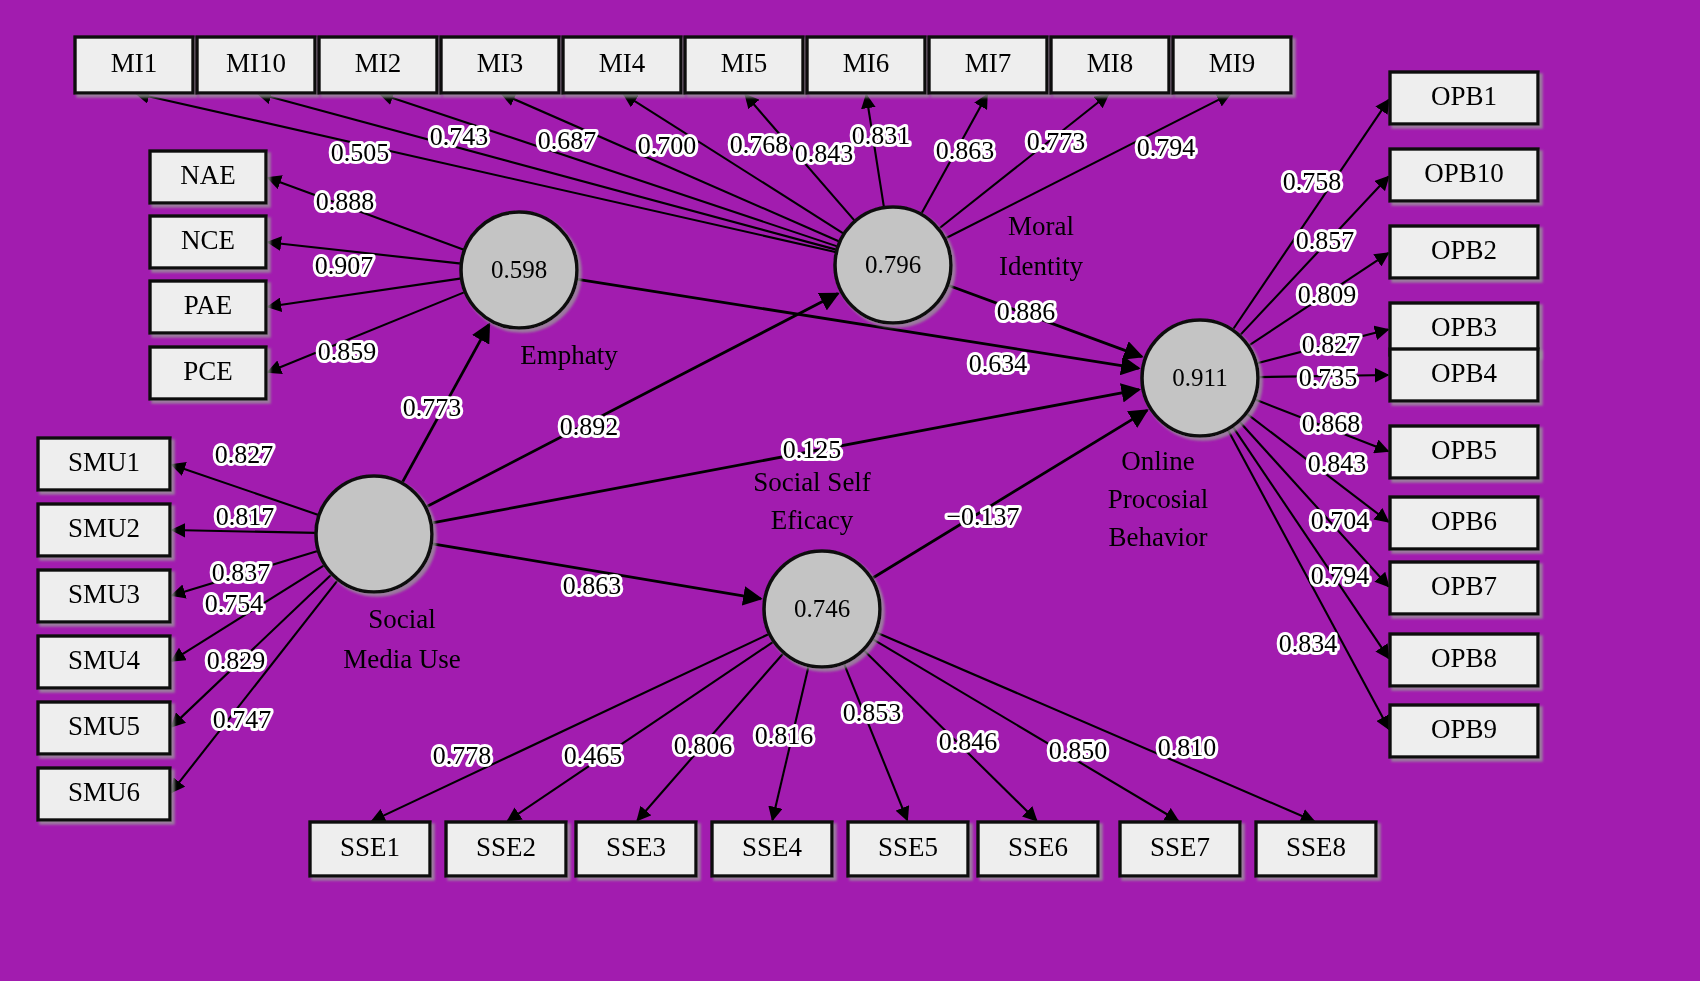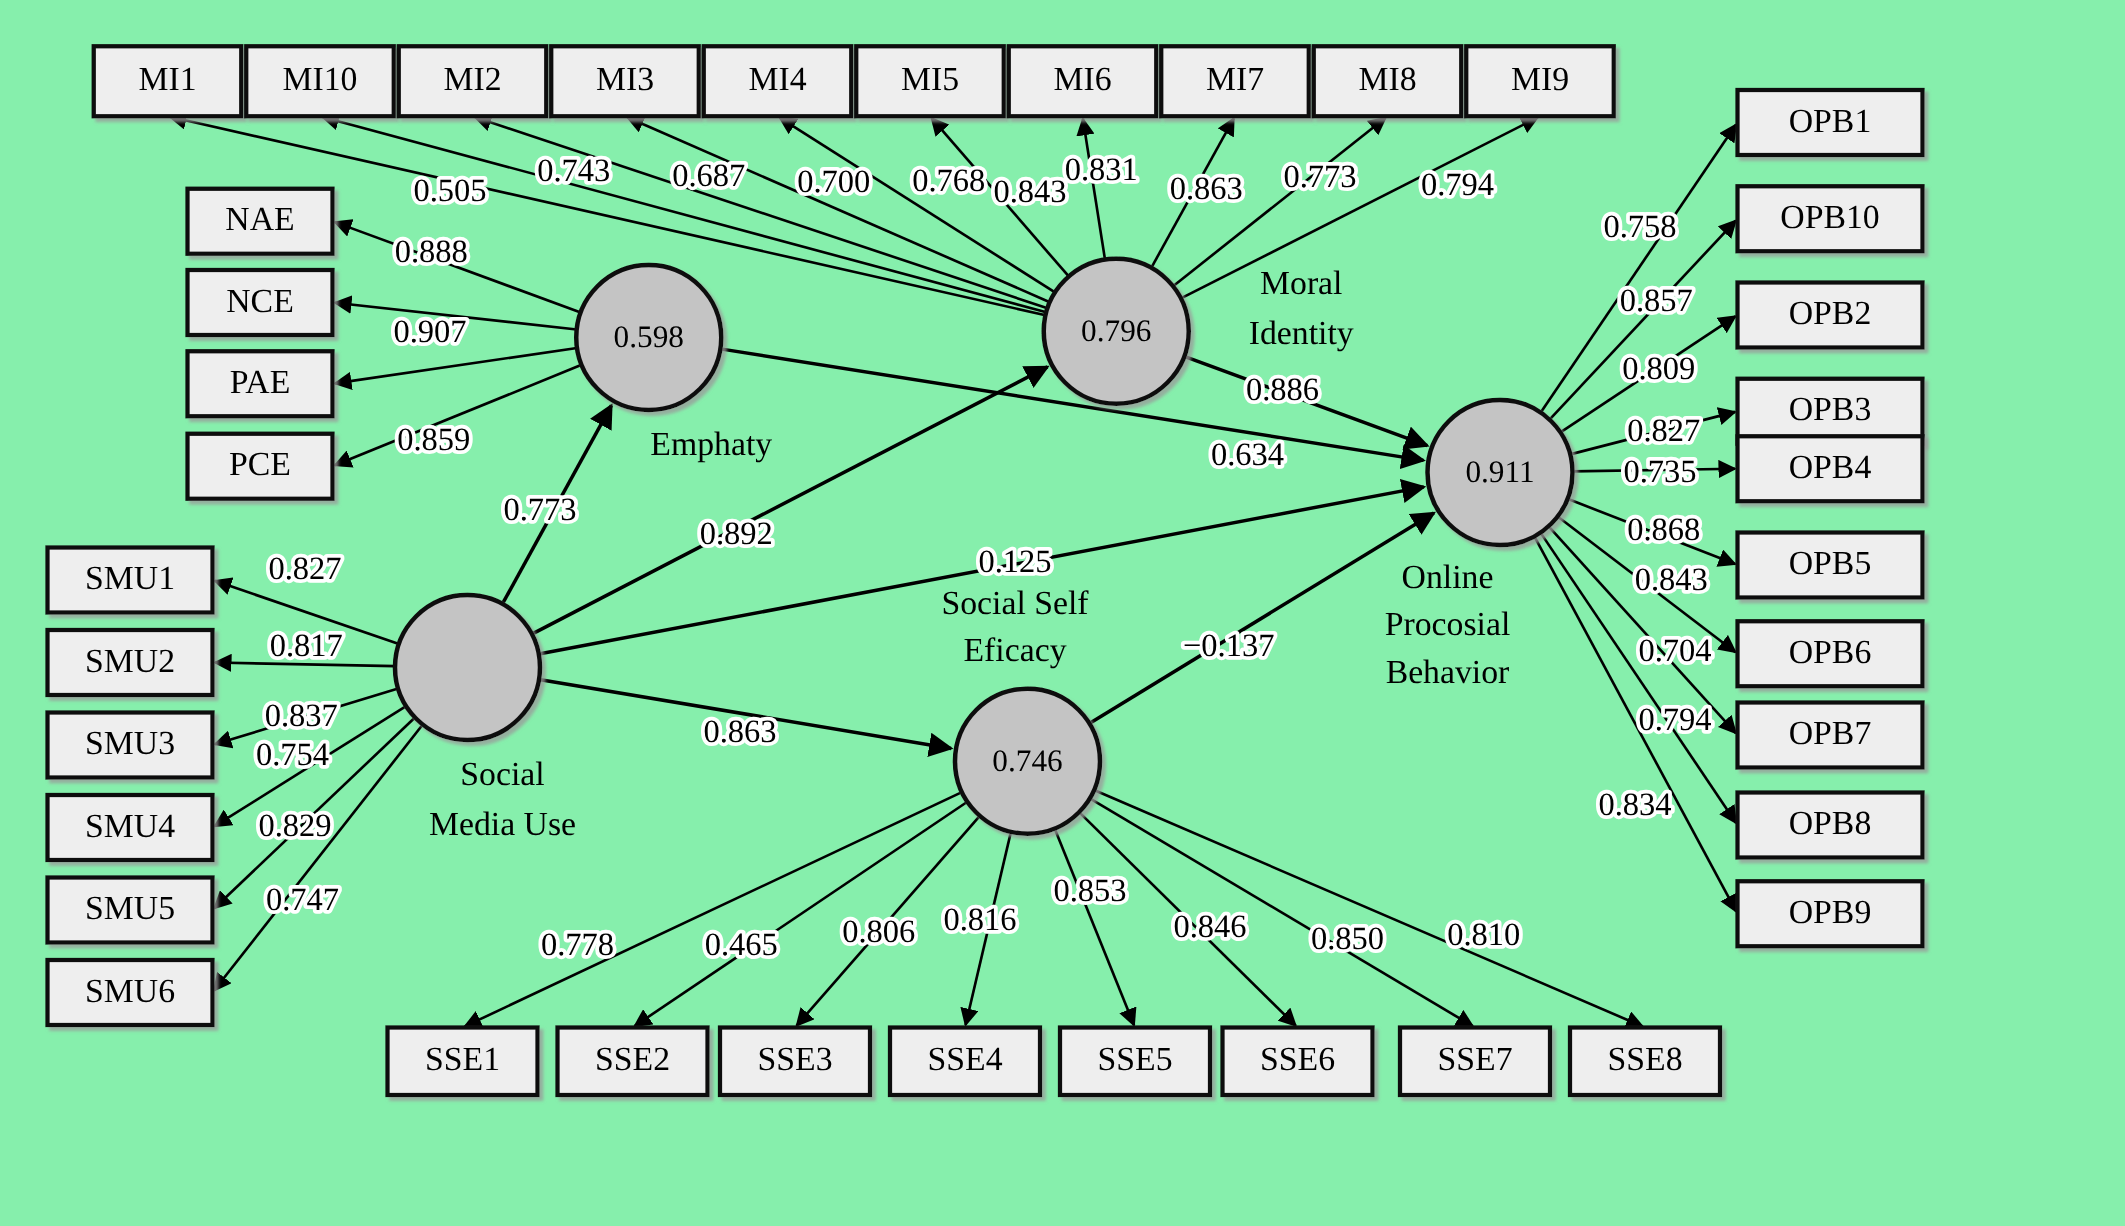--- a/index.html
+++ b/index.html
@@ -1,16 +1,16 @@
 <!DOCTYPE html>
 <html><head>
 <meta charset="utf-8">
 <style>
   html,body{margin:0;padding:0;background:#ffffff;}
-  #stage{position:relative;width:1700px;height:981px;background:#86efac;overflow:hidden;
+  #stage{position:relative;width:1700px;height:981px;background:#a21caf;overflow:hidden;
          font-family:"Liberation Serif","DejaVu Serif",serif;}
   svg{position:absolute;left:0;top:0;width:1700px;height:981px;}
   .ind-box{fill:#eeeeee;stroke:#111111;stroke-width:3.4;}
   .ind-label{font-family:"Liberation Serif","DejaVu Serif",serif;font-size:27px;fill:#000;
              text-anchor:middle;dominant-baseline:middle;}
   .lv-circle{fill:#c4c4c4;stroke:#111111;stroke-width:3.6;}
   .lv-val{font-family:"Liberation Serif","DejaVu Serif",serif;font-size:25px;fill:#000;
           text-anchor:middle;dominant-baseline:middle;}
   .lv-name{font-family:"Liberation Serif","DejaVu Serif",serif;font-size:27px;fill:#000;
            text-anchor:middle;}

